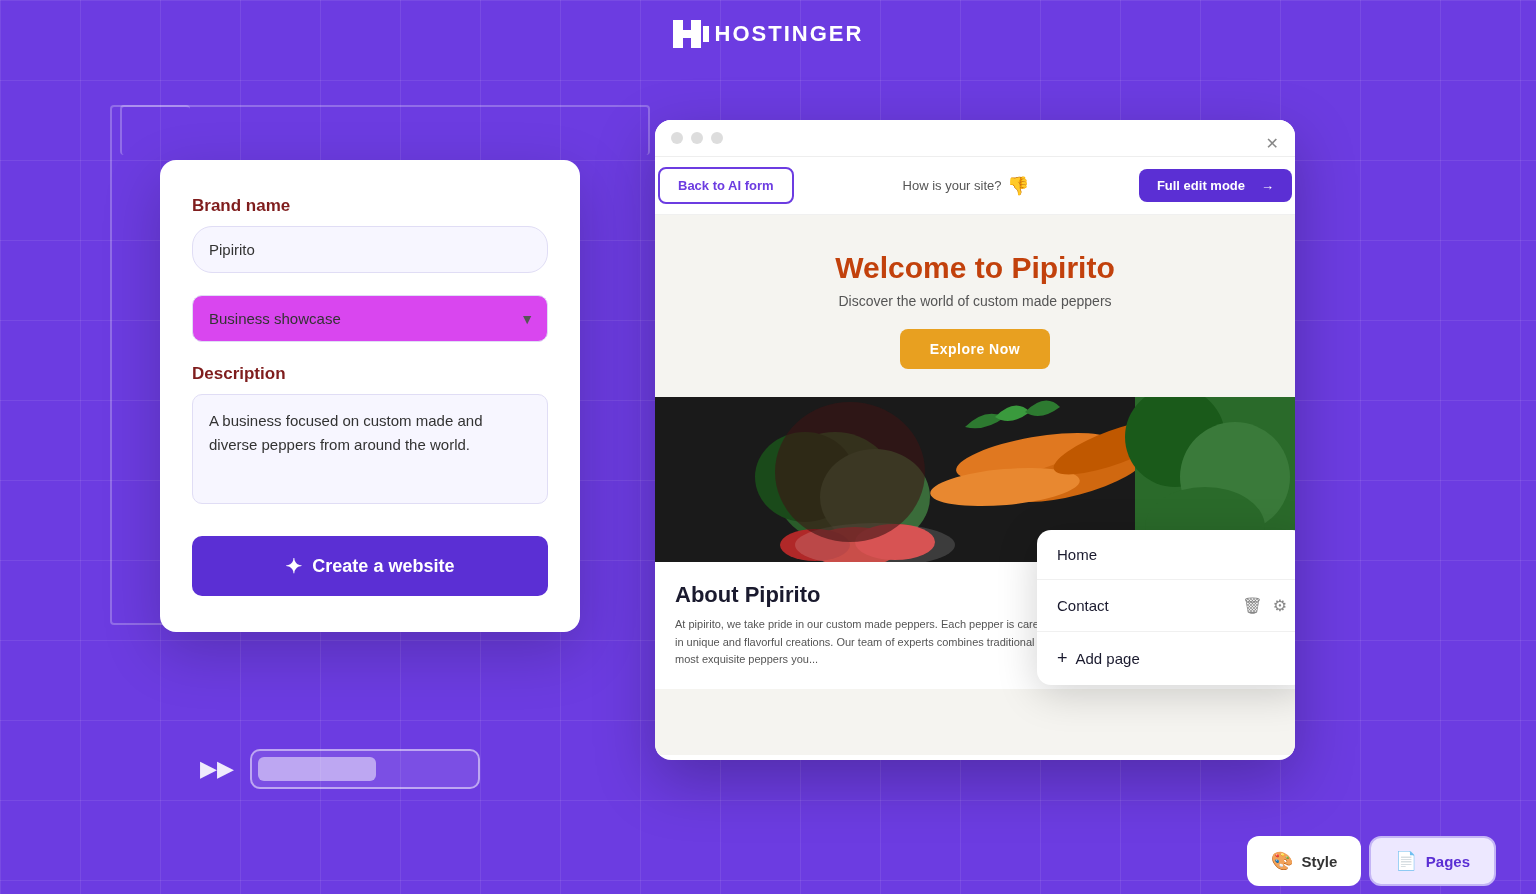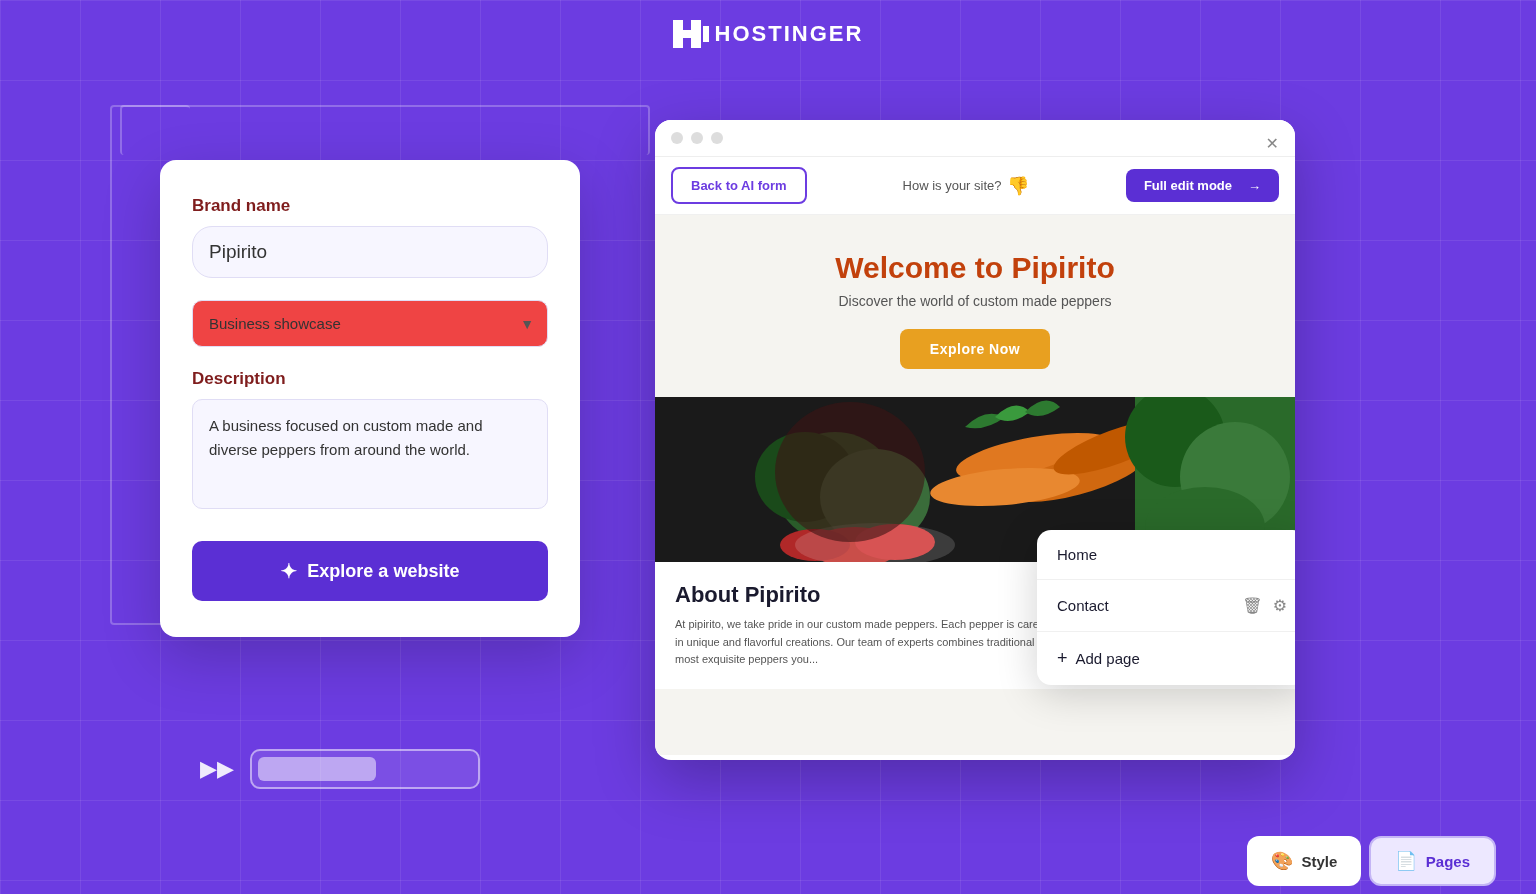--- a/index.html
+++ b/index.html
@@ -65,38 +65,38 @@
       font-size: 17px;
       font-weight: 700;
       color: #7f1d1d;
       margin-bottom: 10px;
     }
     .text-input {
       width: 100%;
       padding: 14px 16px;
       border: 1.5px solid #e0ddf5;
       border-radius: 20px;
-      font-size: 19px;
+      font-size: 15px;
       color: #333;
       background: #f7f6ff;
       margin-bottom: 22px;
       outline: none;
     }
     .select-wrapper {
       position: relative;
       margin-bottom: 22px;
     }
     .select-input {
       width: 100%;
       padding: 14px 16px;
       border: 1.5px solid #e0ddf5;
       border-radius: 10px;
       font-size: 15px;
       color: #333;
-      background: #ef4444;
+      background: #d946ef;
       appearance: none;
       outline: none;
       cursor: pointer;
     }
     .select-arrow {
       position: absolute;
       right: 14px;
       top: 50%;
       transform: translateY(-50%);
       color: #555;
@@ -199,21 +199,21 @@
       font-size: 16px;
       color: #888;
       cursor: pointer;
     }
 
     
     .browser-toolbar {
       display: flex;
       align-items: center;
       justify-content: space-between;
-      padding: 10px 16px;
+      padding: 10px 3px;
       background: white;
       border-bottom: 1px solid #f0f0f0;
     }
     .back-btn {
       padding: 9px 18px;
       border: 2px solid #6c3ce1;
       border-radius: 8px;
       color: #6c3ce1;
       font-size: 13px;
       font-weight: 600;
@@ -446,21 +446,21 @@
       <option>E-commerce</option>
     </select>
     <span class="select-arrow">▼</span>
   </div>
 
   <div class="field-label">Description</div>
   <textarea class="textarea-input" style="">A business focused on custom made and diverse peppers from around the world.</textarea>
 
   <button class="create-btn">
     <span class="sparkle-icon">✦</span>
-    <span>Explore a website</span>
+    <span>Create a website</span>
   </button>
 </div>
 
 <div class="progress-area">
   <span class="chevrons">▶▶</span>
   <div class="progress-bar-container">
     <div class="progress-bar-fill"></div>
   </div>
 </div>
 

